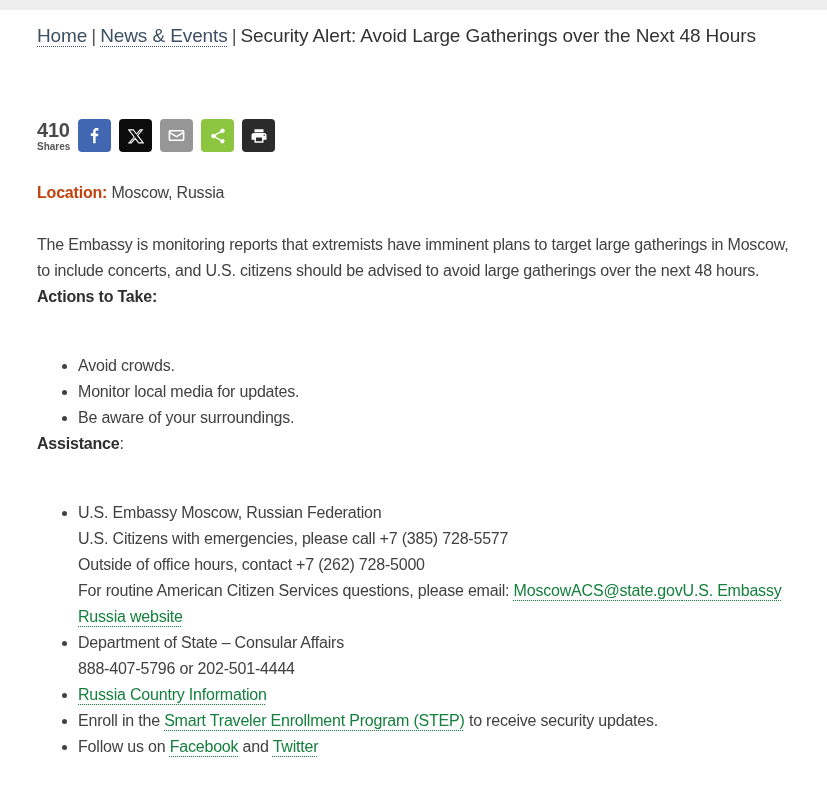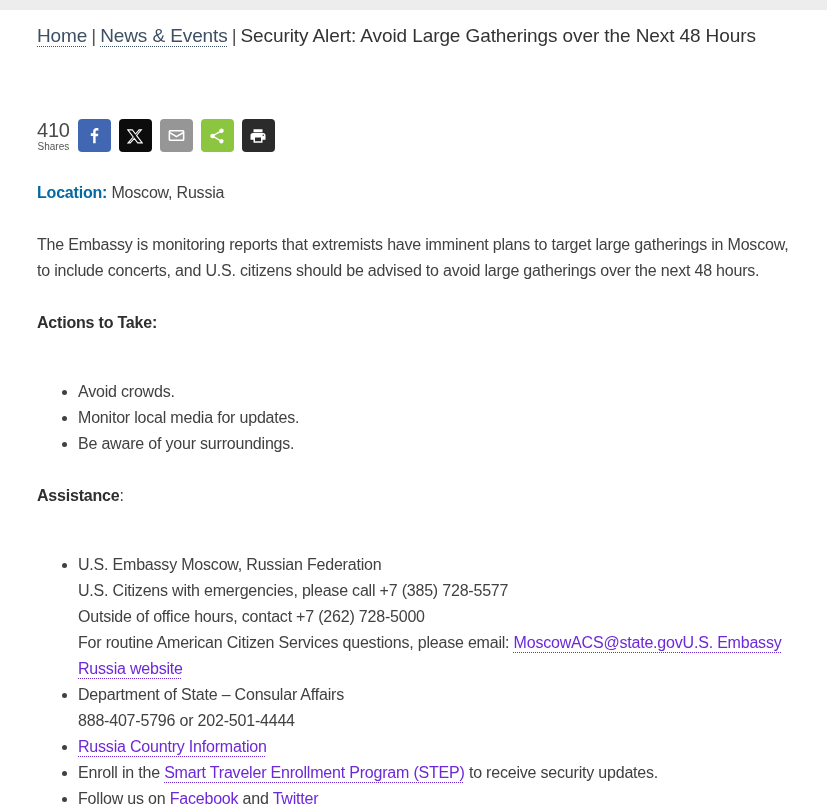--- a/index.html
+++ b/index.html
@@ -17,43 +17,43 @@
   
   .breadcrumb { margin-top: 17px; font-size: 19px; letter-spacing: -0.1px; color: #333333; line-height: 17px; }
   .breadcrumb a {
     color: #3d4f63; text-decoration: underline dotted; text-decoration-thickness: 1px;
     text-underline-offset: 4px; cursor: pointer;
   }
   .crumb-sep { color: #555; margin: 0 4px; }
 
   
   .share-row { margin-top: 75px; display: flex; align-items: center; height: 33px; }
-  .share-count { text-align: center; margin-right: 8px; line-height: 1; color: #4a4a4a; }
+  .share-count { margin-right: 8px; line-height: 1; color: #4a4a4a; font-weight: bold; }
   .share-count .num { font-size: 20px; display: block; }
   .share-count .lbl { font-size: 10px; display: block; color: #555; margin-top: 2px; letter-spacing: 0; }
   .share-btn {
     width: 33px; height: 33px; border-radius: 4px; margin-right: 8px;
     display: inline-flex; align-items: center; justify-content: center;
     cursor: pointer; border: none;
   }
   .share-btn svg { display: block; }
 
   
   .content p { line-height: 26px; }
   .location { margin-top: 28px; }
   .intro { margin-top: 26px; }
-  .sect-heading { margin-top: 26px; font-weight: bold; color: #2e2e2e; }
+  .sect-heading { font-weight: bold; color: #2e2e2e; }
   .sect-heading.assist { }
   .sect-heading .normal { font-weight: normal; color: #414141; }
-  b, strong { color: #0369a1; }
+  b, strong { color: #c2410c; }
   ul { margin-top: 43px; padding-left: 41px; list-style: disc; }
   li { line-height: 26px; }
   .line { line-height: 26px; }
   .content a {
-    color: #6d28d9; text-decoration: underline dotted; text-decoration-thickness: 1px;
+    color: #15803d; text-decoration: underline dotted; text-decoration-thickness: 1px;
     text-underline-offset: 4px; cursor: pointer;
   }
 </style>
 </head>
 <body>
 
 <div class="topbar"></div>
 
 <div class="container">
 

